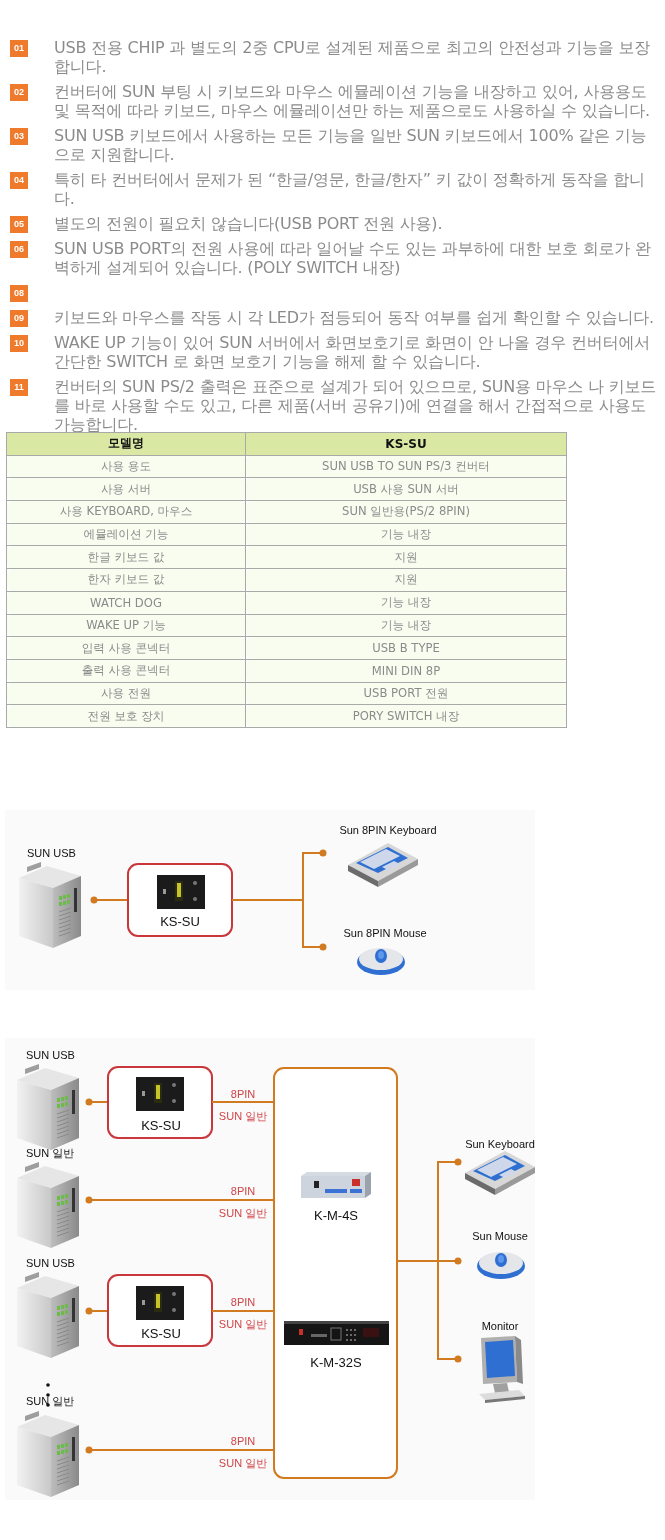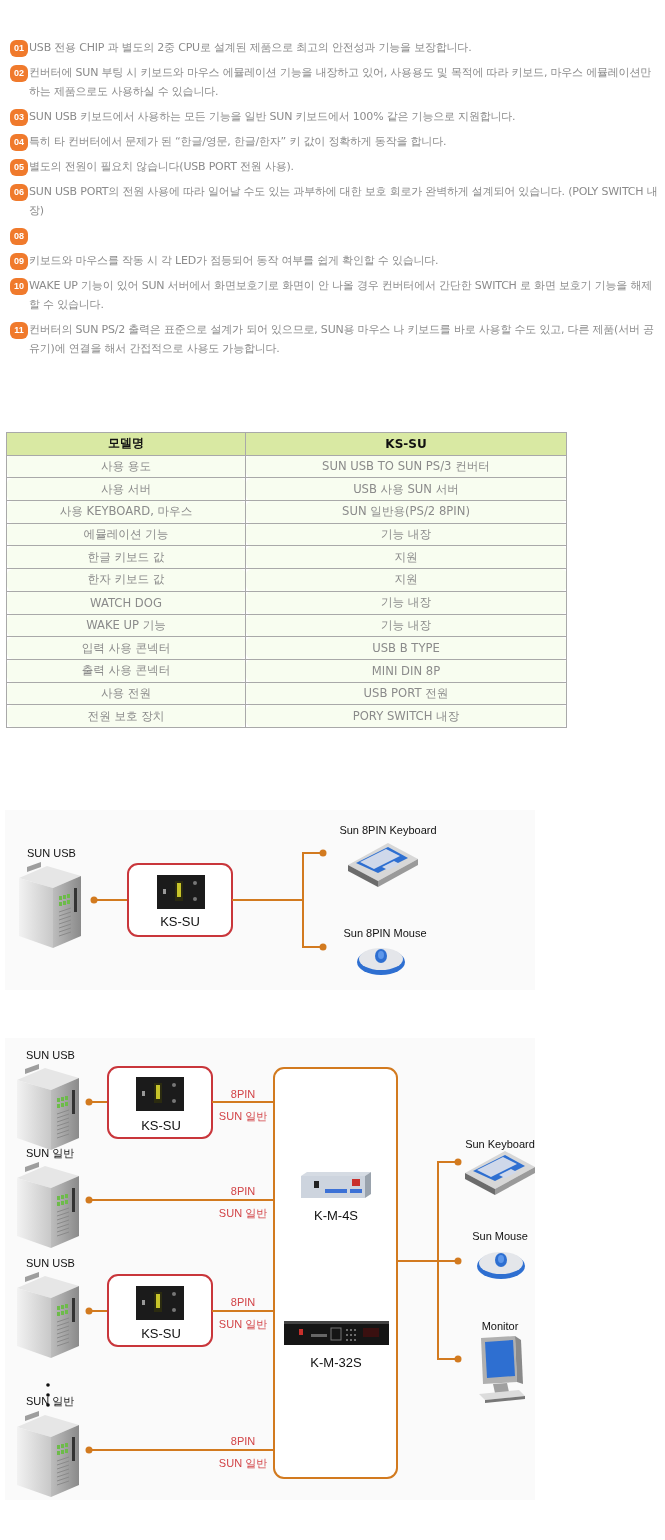--- a/index.html
+++ b/index.html
@@ -1,20 +1,20 @@
 <!DOCTYPE html>
 <html><head>
 <meta charset="utf-8">
 <style>
   html,body{margin:0;padding:0;background:#fff;}
   body{width:665px;height:1540px;position:relative;overflow:hidden;font-family:"DejaVu Sans","Liberation Sans",sans-serif;}
   .features{position:absolute;left:10px;top:38px;width:650px;}
   .feat{display:flex;align-items:flex-start;margin-bottom:6px;}
-  .badge{flex:0 0 18px;height:17px;margin-top:2px;background:#f07a2c;color:#fff;border-radius:6px;font-size:9px;font-weight:bold;line-height:17px;text-align:center;font-family:"Liberation Sans",sans-serif;}
-  .ftext{margin-left:1px;color:#8b8b8b;font-size:11px;line-height:19px;letter-spacing:-0.2px;}
+  .badge{flex:0 0 18px;height:17px;margin-top:2px;background:#f07a2c;color:#fff;border-radius:0;font-size:9px;font-weight:bold;line-height:17px;text-align:center;font-family:"Liberation Sans",sans-serif;}
+  .ftext{margin-left:26px;color:#8b8b8b;font-size:16px;line-height:19px;letter-spacing:-0.2px;}
   table.spec{position:absolute;left:6px;top:432px;width:561px;border-collapse:collapse;font-size:11.6px;}
   table.spec td,table.spec th{border:1px solid #a9a9a9;height:21.7px;padding:0;text-align:center;color:#8b8b8b;font-weight:normal;}
   table.spec th{background:#d9e9a3;color:#111;font-weight:bold;font-size:12px;}
   table.spec td{background:#f8fdf0;border-radius:6px;}
   table.spec col.c1{width:239px;}
   .diagram{position:absolute;left:5px;width:530px;background:#fafafa;}
   .d1{top:810px;height:180px;}
   .d2{top:1038px;height:462px;}
   svg text{font-family:"Liberation Sans",sans-serif;}
   .lbl{font-size:11px;fill:#111;}

